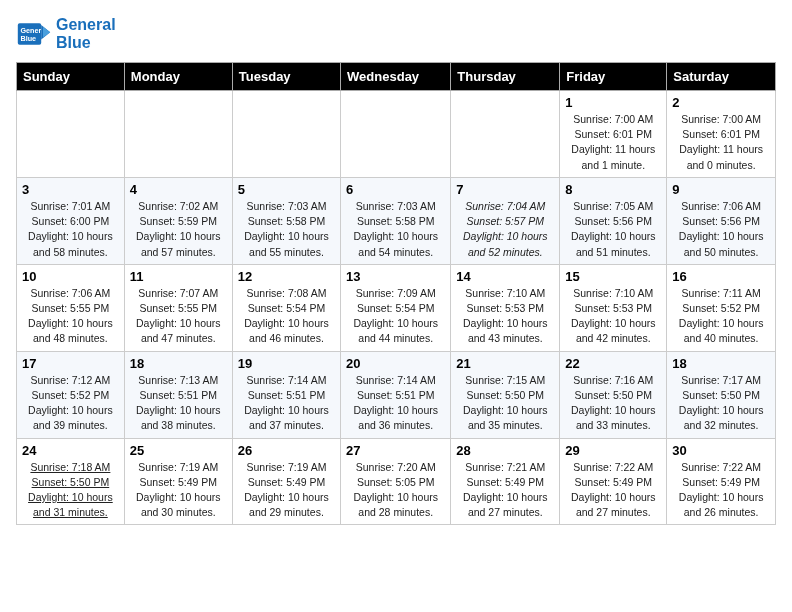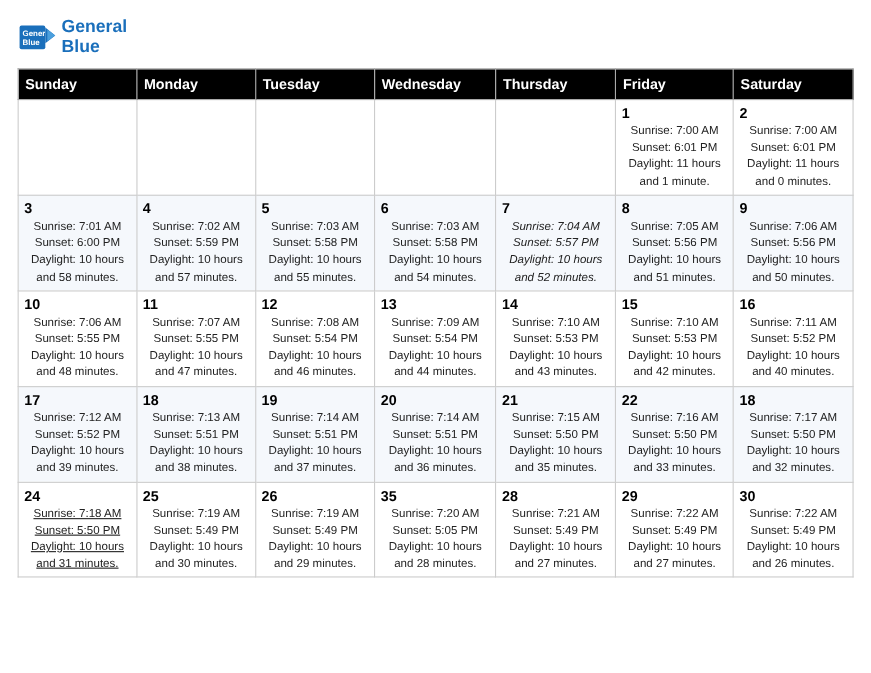--- a/index.html
+++ b/index.html
@@ -276,21 +276,21 @@
 Sunset: 5:49 PM
 Daylight: 10 hours and 30 minutes.</div>
         </td>
         <td>
           <div class="day-number">26</div>
           <div class="day-info" style="white-space: pre-line;">Sunrise: 7:19 AM
 Sunset: 5:49 PM
 Daylight: 10 hours and 29 minutes.</div>
         </td>
         <td>
-          <div class="day-number">35</div>
+          <div class="day-number">27</div>
           <div class="day-info" style="white-space: pre-line;">Sunrise: 7:20 AM
 Sunset: 5:05 PM
 Daylight: 10 hours and 28 minutes.</div>
         </td>
         <td>
           <div class="day-number">28</div>
           <div class="day-info" style="white-space: pre-line;">Sunrise: 7:21 AM
 Sunset: 5:49 PM
 Daylight: 10 hours and 27 minutes.</div>
         </td>

